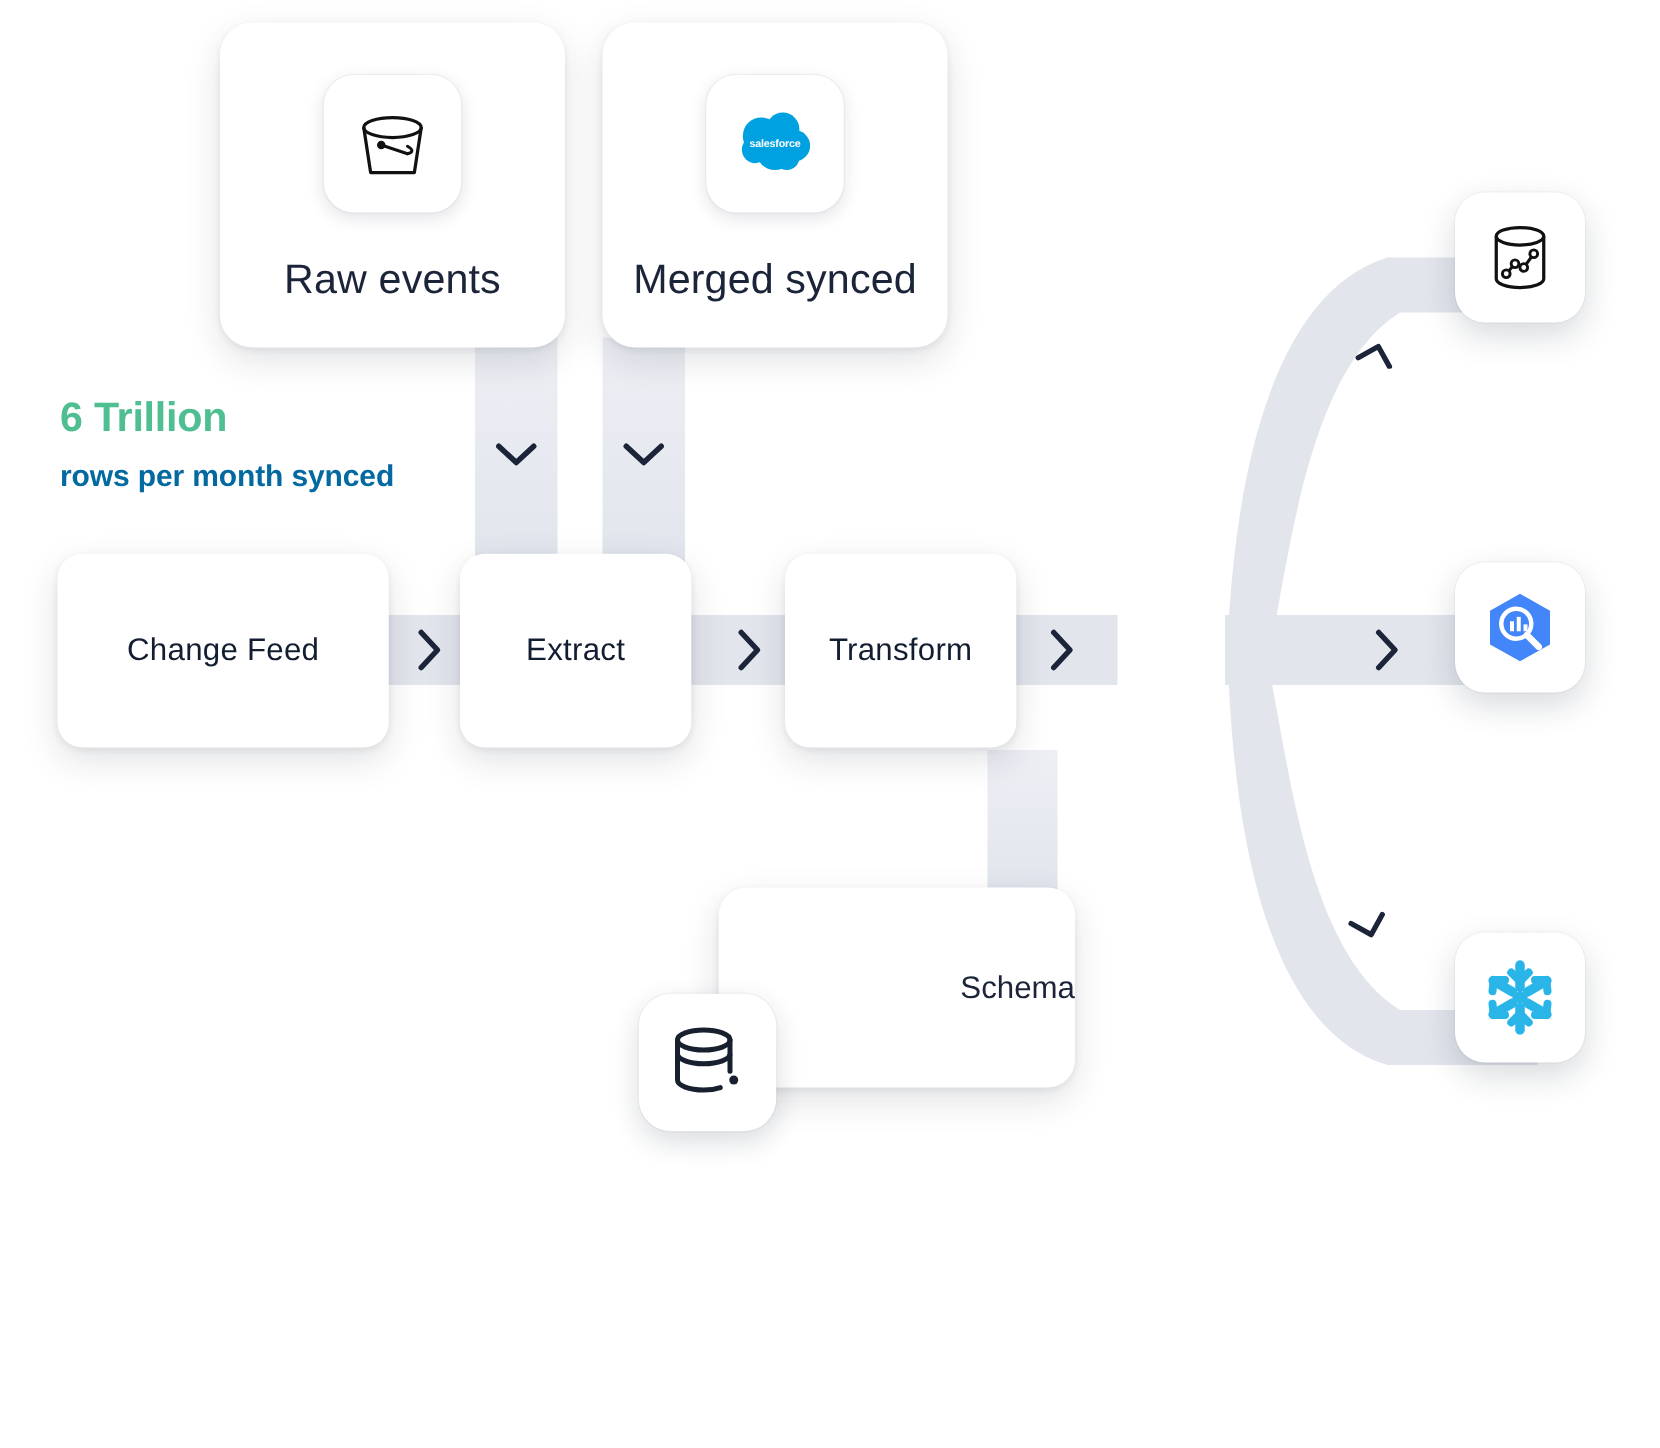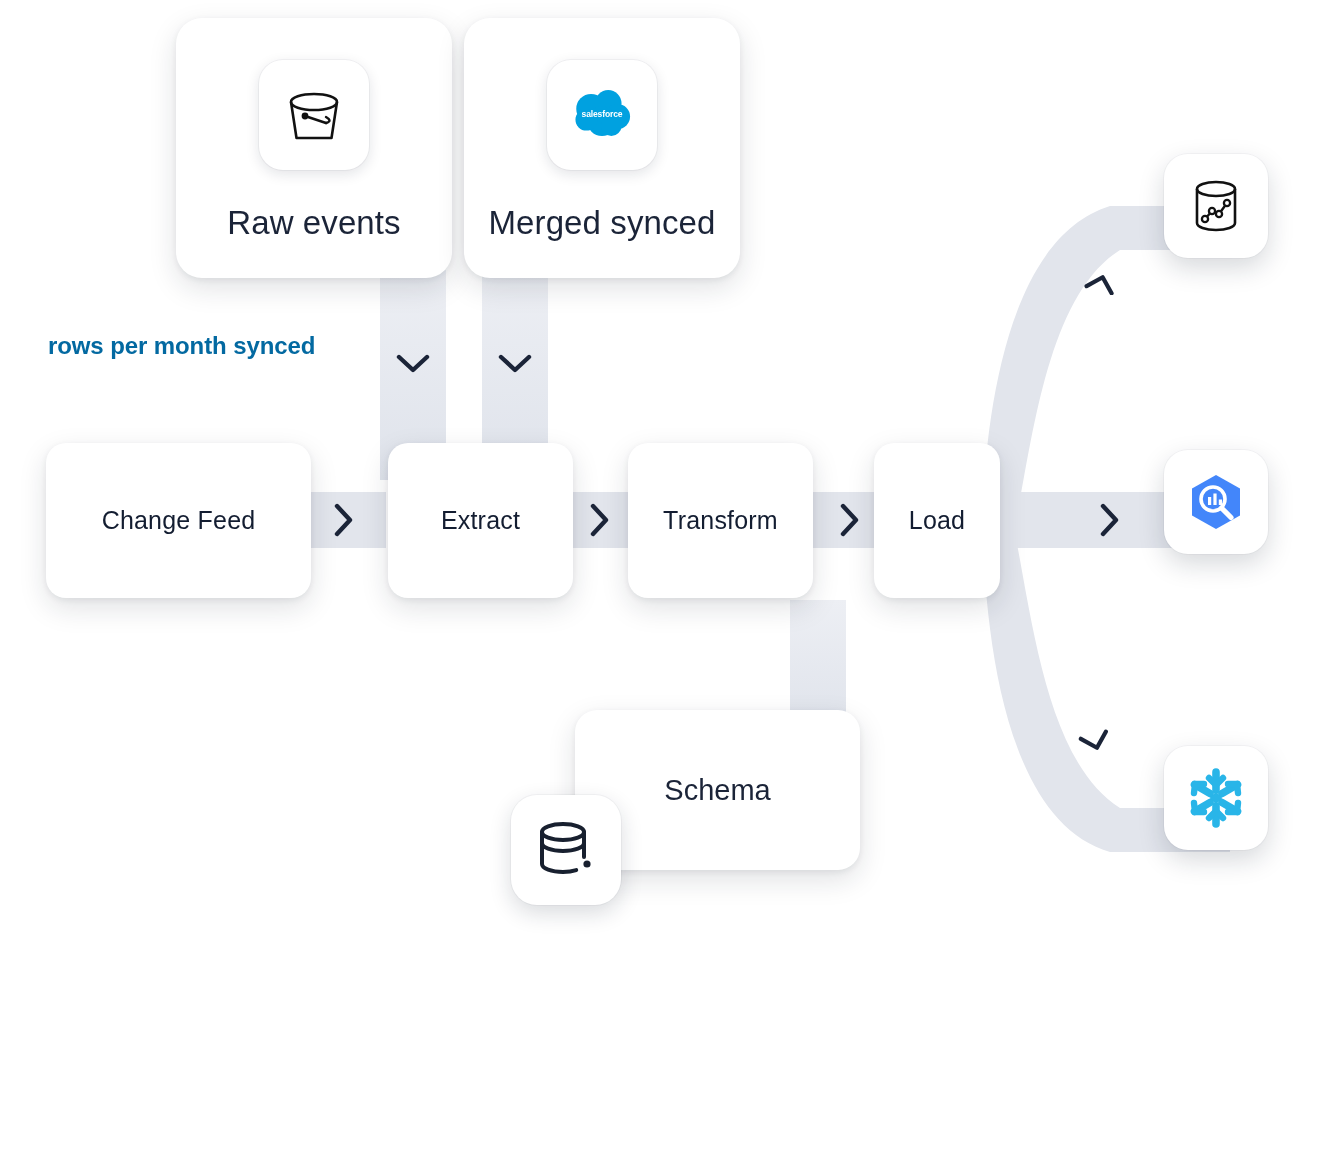--- a/index.html
+++ b/index.html
@@ -77,22 +77,22 @@
     letter-spacing: .2px;
   }
 
   
   .schema-card {
     width: 285px;
     height: 160px;
     border-radius: 22px;
     display: flex;
     align-items: center;
-    justify-content: center;
-    font-size: 29px;
+    justify-content: flex-end;
+    font-size: 25px;
     color: #1b2438;
   }
   .schema-icon-tile {
     position: absolute;
     width: 110px;
     height: 110px;
     border-radius: 26px;
     background: #ffffff;
     box-shadow: 0 8px 22px rgba(20,28,48,0.16), 0 0 0 1px rgba(20,28,48,0.04);
     display: flex;
@@ -186,21 +186,21 @@
         <ellipse cx="35" cy="22" rx="23" ry="8" stroke="#111111" stroke-width="2.6"></ellipse>
         <path d="M12 22 L17.5 58 H52.5 L58 22" stroke="#111111" stroke-width="2.6" stroke-linejoin="round" fill="none"></path>
         <path d="M26 36 L47 43" stroke="#111111" stroke-width="2.4" stroke-linecap="round"></path>
         <circle cx="26" cy="36" r="3.4" fill="#111111"></circle>
         <path d="M47 43 q7 -2 0 -6" stroke="#111111" stroke-width="2.4" fill="none" stroke-linecap="round"></path>
       </svg>
     </div>
     <div class="source-label">Raw events</div>
   </div>
 
-  <div class="card source-card" style="left:464px; top:18px;">
+  <div class="card source-card" style="left:482px; top:18px;">
     <div class="source-icon-tile">
       <svg width="78" height="78" viewBox="0 0 100 100" aria-hidden="true">
         <g fill="#00A1E0">
           <circle cx="36" cy="42" r="19"></circle>
           <circle cx="58" cy="35" r="17"></circle>
           <circle cx="70" cy="52" r="16"></circle>
           <circle cx="50" cy="58" r="19"></circle>
           <circle cx="30" cy="56" r="14"></circle>
           <circle cx="62" cy="64" r="13"></circle>
         </g>
@@ -215,38 +215,36 @@
         <path d="M3 4 L17 17 L31 4" stroke="#1b2438" stroke-width="4.4" fill="none" stroke-linecap="round" stroke-linejoin="round"></path>
       </svg>
   </div>
   <div class="chev" style="left:494px; top:346px; width:42px; height:36px;">
     <svg width="34" height="22" viewBox="0 0 34 22">
         <path d="M3 4 L17 17 L31 4" stroke="#1b2438" stroke-width="4.4" fill="none" stroke-linecap="round" stroke-linejoin="round"></path>
       </svg>
   </div>
 
   <div id="stat">
+    <div class="stat-value">6 Trillion</div>
     <div class="stat-caption">rows per month synced</div>
   </div>
 
   <div class="card stage-box" style="left:46px; top:443px; width:265px;">
     <span>Change Feed</span>
   </div>
 
-  <div class="card stage-box" style="left:388px; top:443px; width:185px;">
+  <div class="card stage-box" style="left:368px; top:443px; width:185px;">
     <span>Extract</span>
   </div>
 
   <div class="card stage-box" style="left:628px; top:443px; width:185px;">
     <span>Transform</span>
   </div>
 
-  <div class="card stage-box" style="left:874px; top:443px; width:126px;">
-    <span>Load</span>
-  </div>
 
   <div class="chev" style="left:324px; top:502px; width:38px; height:36px;">
     <svg width="22" height="34" viewBox="0 0 22 34">
         <path d="M5 3 L18 17 L5 31" stroke="#1b2438" stroke-width="4.4" fill="none" stroke-linecap="round" stroke-linejoin="round"></path>
       </svg>
   </div>
   <div class="chev" style="left:580px; top:502px; width:38px; height:36px;">
     <svg width="22" height="34" viewBox="0 0 22 34">
         <path d="M5 3 L18 17 L5 31" stroke="#1b2438" stroke-width="4.4" fill="none" stroke-linecap="round" stroke-linejoin="round"></path>
       </svg>

